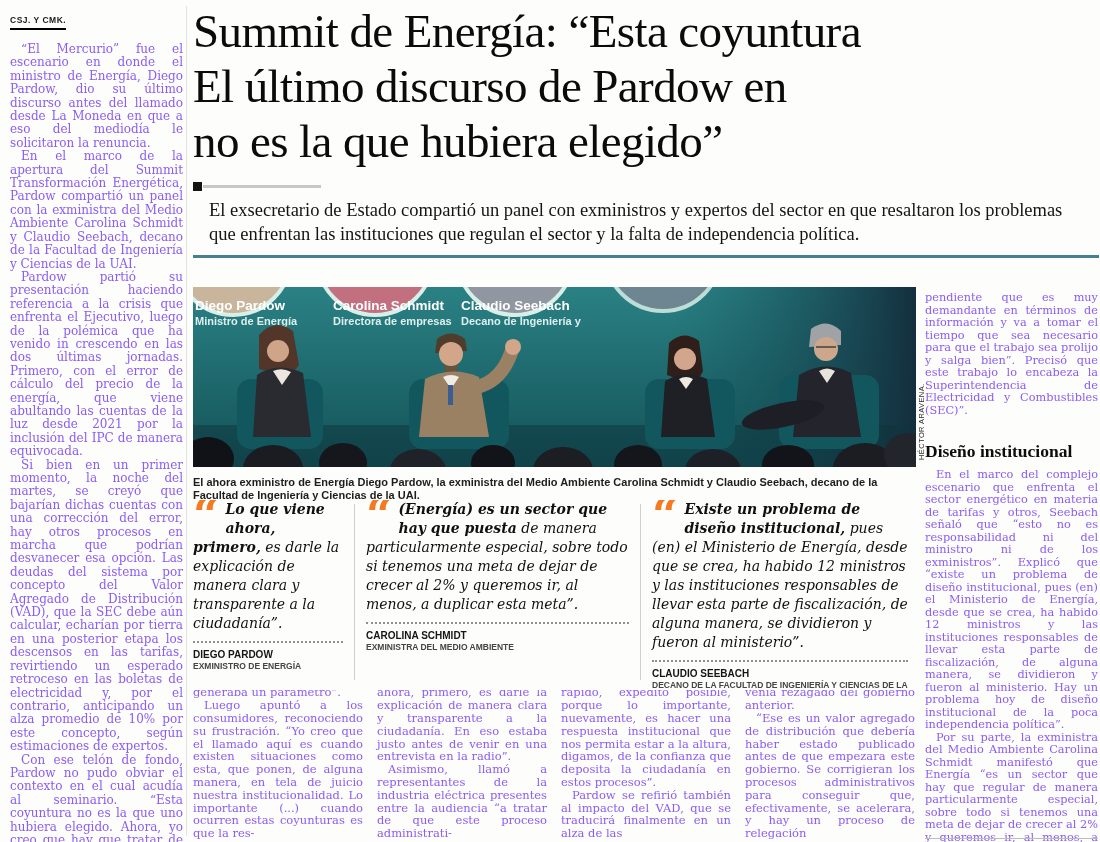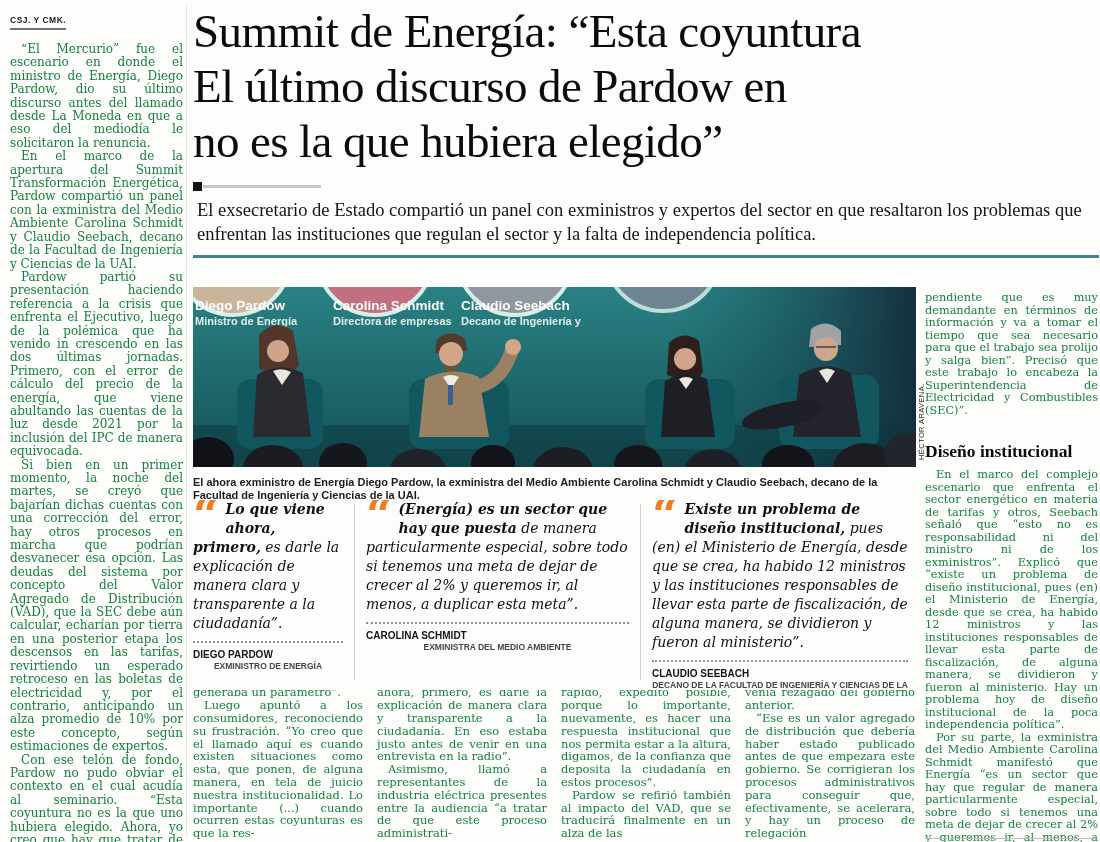--- a/index.html
+++ b/index.html
@@ -2,32 +2,32 @@
 <html><head>
 <meta charset="utf-8">
 <style>
   html,body{margin:0;padding:0;background:#e9e9e6;}
   .page{position:relative;width:1100px;height:842px;background:#fdfdfb;overflow:hidden;
         font-family:"DejaVu Serif",serif;color:#1a1a1a;margin:0 auto;}
   
   .vdivider{position:absolute;left:186px;top:6px;width:1px;height:830px;background:#e3e3e0;}
   .left-col{position:absolute;left:10px;top:8px;width:173px;}
   .credit-tag{font:bold 8.5px/10px "Liberation Sans",sans-serif;letter-spacing:.5px;
-        border-bottom:2px solid #737373;padding-bottom:3px;display:inline-block;margin-bottom:13px;}
+        border-bottom:2px solid #000000;padding-bottom:3px;display:inline-block;margin-bottom:13px;}
   .body-text p{font:12px/13.4px "DejaVu Serif",serif;text-align:justify;margin:0;
-        text-indent:11px;color:#15803d;}
+        text-indent:11px;color:#8b5cf6;}
   .body-text p.flush{text-indent:0;}
   
   .header{position:absolute;left:193px;top:4px;width:906px;}
   .kicker{font:20px/25px "Liberation Serif",serif;color:#111;margin-bottom:3px;}
   .headline{font:47px/55px "Liberation Serif",serif;letter-spacing:-0.6px;color:#0b0b0b;}
   .marker{display:flex;align-items:center;margin:13px 0 7px;}
   .marker .sq{width:9px;height:9px;background:#141414;}
   .marker .ln{width:118px;height:3px;background:#c7c7c7;margin-left:1px;}
-  .subhead{font:18.5px/24px "Liberation Serif",serif;color:#141414;margin:0 4px 9px;}
+  .subhead{font:18.5px/24px "Liberation Serif",serif;color:#141414;margin:0 16px 9px;}
   .teal-rule{height:3px;background:#44808f;}
   
   .photo-wrap{position:absolute;left:193px;top:287px;width:723px;}
   svg text{font-family:"Liberation Sans",sans-serif;}
   .sname{font-weight:bold;font-size:13.5px;fill:#ffffff;}
   .srole{font-weight:bold;font-size:11px;fill:#dcefec;}
   .caption{font:bold 11px/13px "Liberation Sans",sans-serif;color:#1d1d1d;margin-top:5px;}
   .photo-credit{position:absolute;left:917px;top:345px;height:115px;
         font:7.5px "Liberation Sans",sans-serif;color:#2b2b2b;letter-spacing:.4px;
         writing-mode:vertical-rl;transform:rotate(180deg);}
@@ -35,21 +35,21 @@
   .quotes{position:absolute;left:193px;top:500px;width:723px;height:188px;display:flex;overflow:hidden;}
   .qcol{flex:none;}
   .q1{width:150px;}.q2{width:263px;}.q3{width:256px;}
   .vrule{flex:none;width:1px;background:#cfcfcc;margin:4px 11px 8px;}
   .qtext{font:italic 14px/19px "DejaVu Serif",serif;color:#101010;}
   .qtext b{font-weight:bold;}
   .qmark{float:left;font:bold 46px/30px "DejaVu Serif",serif;color:#f4791f;
         margin:0 6px 0 0;height:28px;font-style:normal;}
   .dotrule{border-bottom:2px dotted #8f8f8f;margin:8px 0 6px;}
   .qname{font:bold 10px/12px "Liberation Sans",sans-serif;color:#151515;}
-  .qrole{font:bold 8.5px/11px "Liberation Sans",sans-serif;color:#454545;text-align:center;}
+  .qrole{font:bold 8.5px/11px "Liberation Sans",sans-serif;color:#454545;}
   
   .bottom-row{position:absolute;left:193px;top:690px;width:723px;height:150px;
         display:flex;gap:14px;overflow:hidden;align-items:flex-end;}
   .bcol{width:170px;flex:none;}
   .bcol p{font:11.5px/12.8px "DejaVu Serif",serif;}
   
   .right-col{position:absolute;left:925px;top:292px;width:173px;height:552px;overflow:hidden;}
   .right-col p{font:11.3px/12.5px "DejaVu Serif",serif;}
   .rc-heading{font:bold 17.5px/21px "Liberation Serif",serif;color:#0d0d0d;margin:24px 0 7px;}
   .rc-rule{position:absolute;left:925px;top:838px;width:173px;height:1px;background:#bdbdba;}

